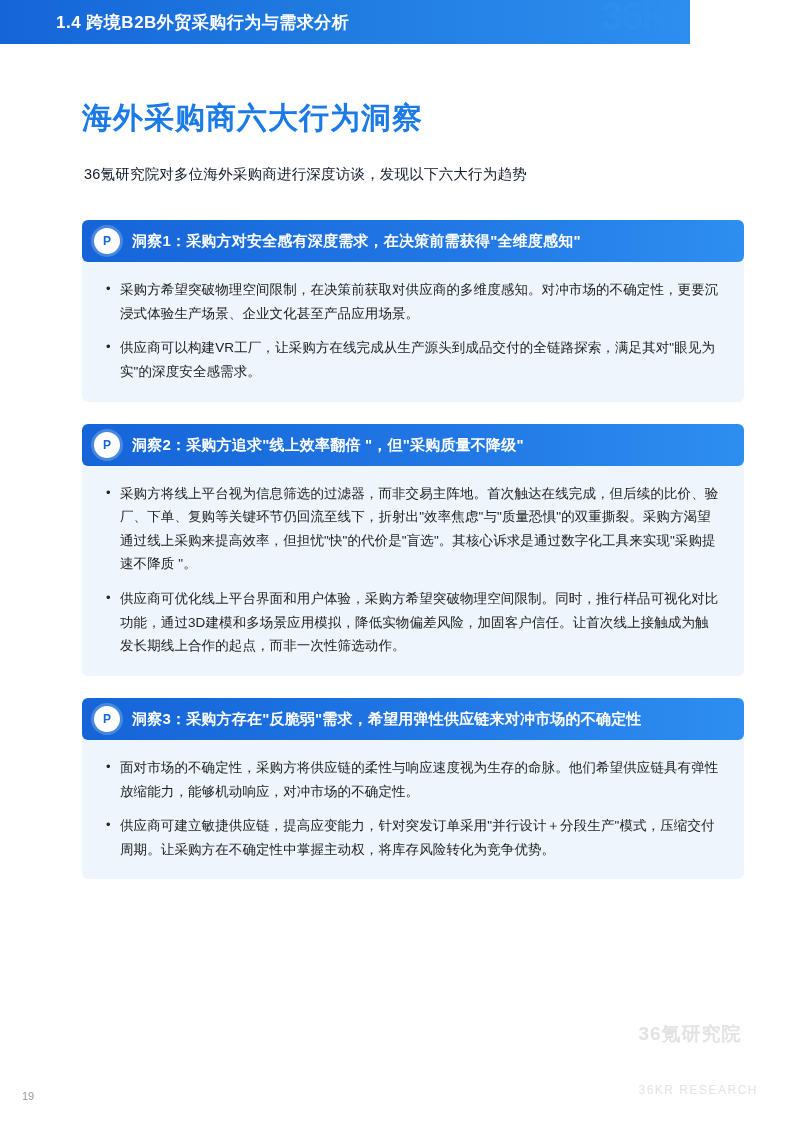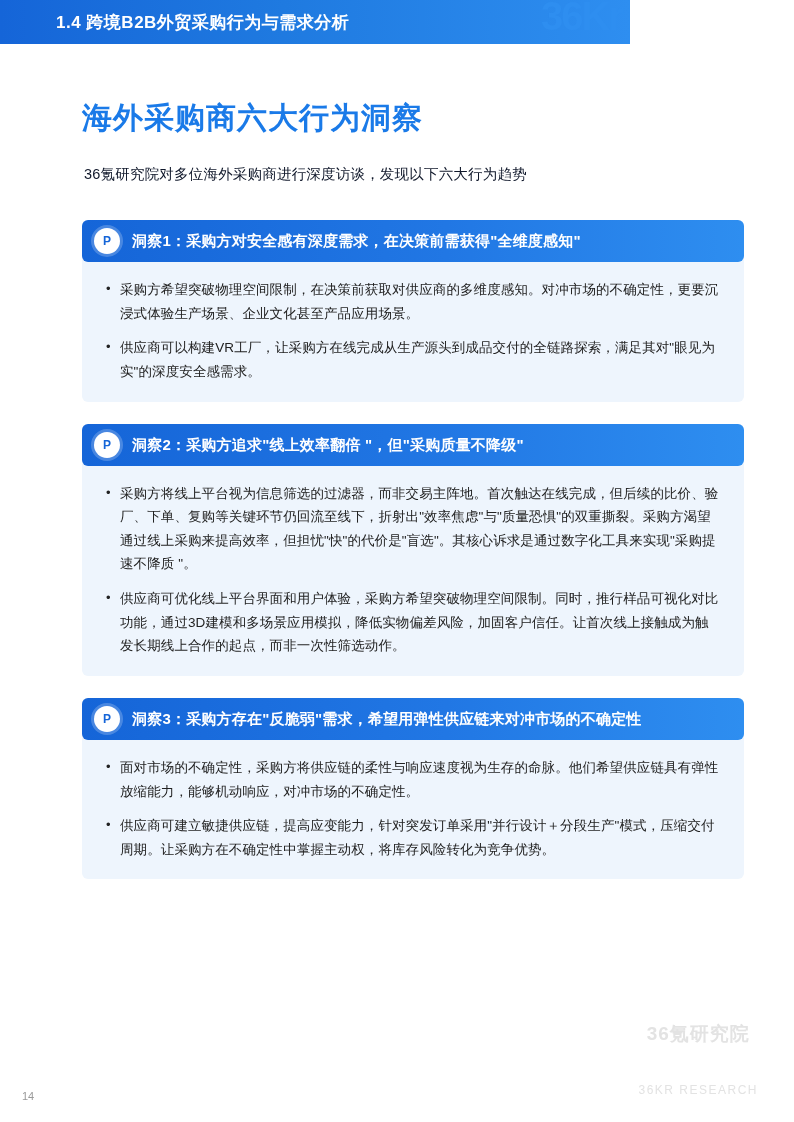--- a/index.html
+++ b/index.html
@@ -12,21 +12,21 @@
     background: #ffffff;
     font-family: "Liberation Sans", sans-serif;
     position: relative;
     overflow: hidden;
   }
 
   
   .topbar {
     position: absolute;
     top: 0; left: 0;
-    width: 630px;
+    width: 690px;
     height: 44px;
     background: linear-gradient(90deg, #1565d8 0%, #1f7ae0 45%, #2e8ef0 100%);
     display: flex;
     align-items: center;
   }
   .topbar-title {
     color: #ffffff;
     font-size: 17px;
     font-weight: bold;
     margin-left: 56px;
@@ -136,21 +136,21 @@
     position: absolute;
     left: 22px;
     bottom: 20px;
     font-size: 11px;
     color: #9a9a9a;
   }
   .footer-brand {
     position: absolute;
     right: 36px;
     bottom: 24px;
-    text-align: center;
+    text-align: left;
     color: #e3e3e3;
     line-height: 1.25;
   }
   .footer-brand .cn {
     font-size: 19px;
     font-weight: bold;
     letter-spacing: 1px;
   }
   .footer-brand .en {
     font-size: 12px;
@@ -217,17 +217,17 @@
       </div>
       <div class="bullet">
         <span class="bullet-dot">•</span>
         <span class="bullet-text">供应商可建立敏捷供应链，提高应变能力，针对突发订单采用"并行设计＋分段生产"模式，压缩交付周期。让采购方在不确定性中掌握主动权，将库存风险转化为竞争优势。</span>
       </div>
     </div>
   </div>
 
 </div>
 
-<div class="page-number">14</div>
+<div class="page-number">19</div>
 <div class="footer-brand">
   <div class="cn">36氪研究院</div>
   <div class="en">36KR RESEARCH</div>
 </div>
 
 </body></html>

